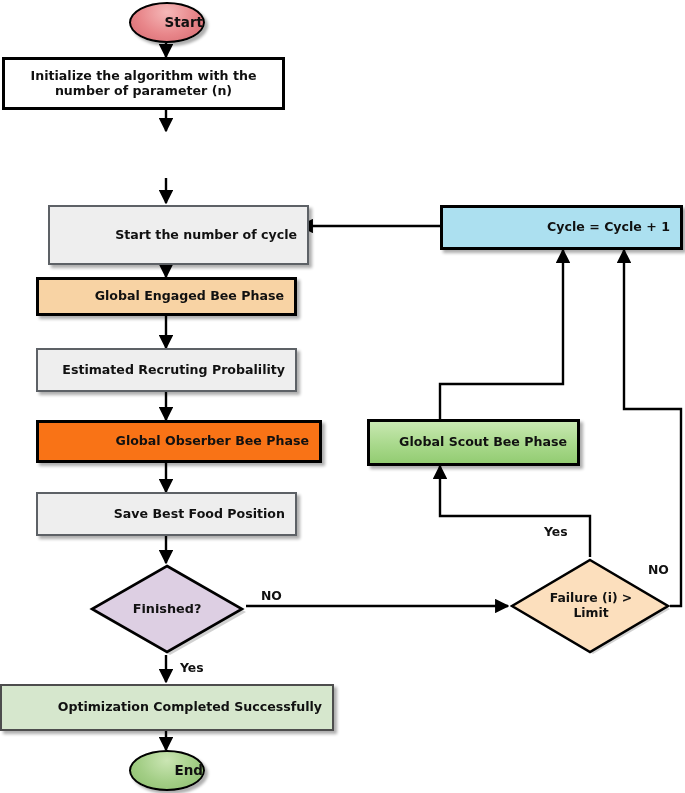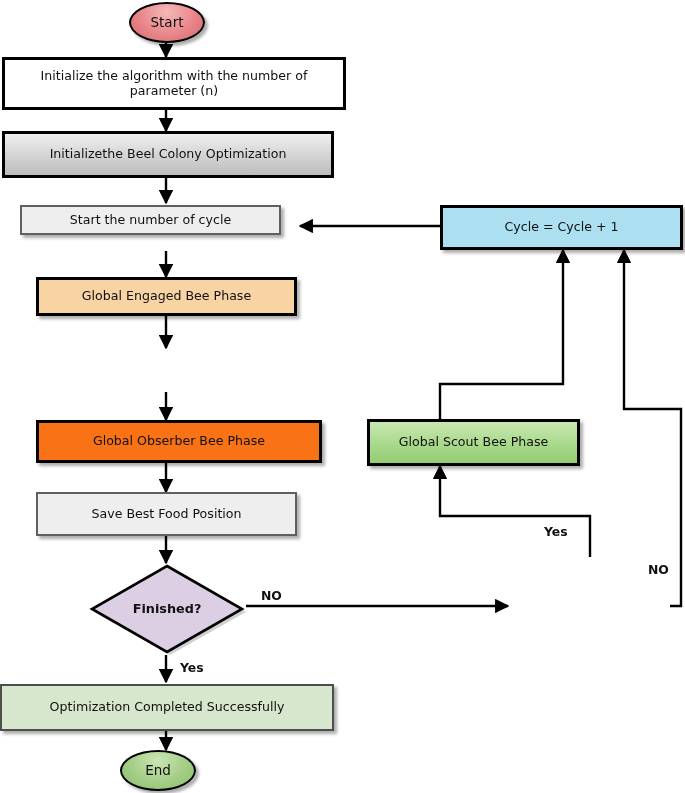--- a/index.html
+++ b/index.html
@@ -4,21 +4,21 @@
 <style>
   html,body{margin:0;padding:0;background:#ffffff;}
   body{
     font-family:"DejaVu Sans", sans-serif;
     width:685px;height:793px;position:relative;overflow:hidden;
   }
   #canvas{position:absolute;left:0;top:0;width:685px;height:793px;}
   svg.edges{position:absolute;left:0;top:0;width:685px;height:793px;pointer-events:none;}
 
   .node{position:absolute;box-sizing:border-box;display:flex;align-items:center;
-        justify-content:center;text-align:center;font-weight:normal;color:#111;
+        justify-content:flex-end;text-align:center;font-weight:bold;color:#111;
         line-height:1.18;}
   .rect{border:2px solid #3a3a3a;}
   .rect.thick{border:3px solid #000;}
   .shadow{box-shadow:3px 3px 3px rgba(0,0,0,0.32);}
 
   .ellipse{border-radius:50%;border:2px solid #000;}
 
   
   .diamond{position:absolute;}
   .diamond .dlabel{position:absolute;left:0;top:0;width:100%;height:100%;
@@ -70,40 +70,40 @@
 
       <path d="M 440 226 L 300 226"></path>
     </g>
   </svg>
 
   <div class="node ellipse shadow" style="left:129px;top:2px;width:76px;height:41px;font-size:13.5px;
               background:radial-gradient(ellipse at 50% 22%, #f5b8b8 0%, #e8868a 55%, #d5686f 100%);">
     <span>Start</span>
   </div>
 
-  <div class="node rect thick" style="left:2px;top:57px;width:344px;height:53px;font-size:12.6px;padding:8px 10px;
+  <div class="node rect thick" style="left:2px;top:57px;width:283px;height:53px;font-size:12.6px;padding:8px 10px;
               background:#ffffff;">
     <span>Initialize the algorithm with the number of parameter (n)</span>
   </div>
 
-  <div class="node rect thick" style="left:2px;top:131px;width:332px;height:47px;font-size:12.6px;padding:0 10px;
-              background:linear-gradient(180deg,#f0f0f0 0%,#d8d8d8 45%,#bdbdbd 100%);">
-    <span>Initializethe Beel Colony Optimization</span>
-  </div>
 
-  <div class="node rect shadow" style="left:20px;top:205px;width:261px;height:30px;font-size:12.6px;padding:0 10px;
+  <div class="node rect shadow" style="left:48px;top:205px;width:261px;height:60px;font-size:12.6px;padding:0 10px;
               background:#eeeeee;border-color:#5d6166;">
     <span>Start the number of cycle</span>
   </div>
 
   <div class="node rect thick shadow" style="left:36px;top:277px;width:261px;height:39px;font-size:12.6px;padding:0 10px;
               background:#f8d3a4;">
     <span>Global Engaged Bee Phase</span>
   </div>
 
+  <div class="node rect shadow" style="left:36px;top:348px;width:261px;height:44px;font-size:12.6px;padding:0 10px;
+              background:#eeeeee;border-color:#5d6166;">
+    <span>Estimated Recruting Probalility</span>
+  </div>
 
   <div class="node rect thick shadow" style="left:36px;top:420px;width:286px;height:43px;font-size:12.6px;padding:0 10px;
               background:#f97316;">
     <span>Global Obserber Bee Phase</span>
   </div>
 
   <div class="node rect shadow" style="left:36px;top:492px;width:261px;height:44px;font-size:12.6px;padding:11px 10px;
               background:#eeeeee;border-color:#5d6166;">
     <span>Save Best Food Position</span>
   </div>
@@ -116,35 +116,45 @@
     <div class="dlabel" style="font-size:12.8px;">
       <span>Finished?</span>
     </div>
   </div>
 
   <div class="node rect shadow" style="left:0px;top:684px;width:334px;height:47px;font-size:12.6px;padding:4px 10px;
               background:#d6e7cd;border-color:#4d4d4d;">
     <span>Optimization Completed Successfully</span>
   </div>
 
-  <div class="node ellipse shadow" style="left:120px;top:750px;width:76px;height:41px;font-size:13.5px;
+  <div class="node ellipse shadow" style="left:129px;top:750px;width:76px;height:41px;font-size:13.5px;
               background:radial-gradient(ellipse at 50% 22%, #cbe6b4 0%, #a3ce86 55%, #8bbd6c 100%);">
     <span>End</span>
   </div>
 
   <div class="node rect thick shadow" style="left:440px;top:205px;width:243px;height:45px;font-size:12.6px;padding:7px 10px;
               background:#ace0f0;">
     <span>Cycle  = Cycle + 1</span>
   </div>
 
   <div class="node rect thick shadow" style="left:335px;top:419px;width:213px;height:47px;font-size:12.6px;padding:0 10px;
               background:linear-gradient(180deg,#c8e8b1 0%,#a9d98c 55%,#93cc72 100%);margin-left:32px;">
     <span>Global Scout Bee Phase</span>
   </div>
 
+  <div class="diamond" style="left:510px;top:557px;width:162px;height:98px;">
+    <svg width="162" height="98" viewBox="0 0 162 98">
+      <polygon points="80,4 157,49 80,94 3,49" fill="rgba(0,0,0,0.18)" transform="translate(3,3)"></polygon>
+      <polygon points="80,3 158,49 80,95 2,49" fill="#fcdfbd" stroke="#000" stroke-width="2.6"></polygon>
+    </svg>
+    <div class="dlabel" style="font-size:12.4px;flex-direction:column;">
+      <span>Failure (i) &gt;</span>
+      <span>Limit</span>
+    </div>
+  </div>
 
   <div class="edge-label" style="left:261px;top:588px;font-size:12.4px;">
     <span>NO</span>
   </div>
 
   <div class="edge-label" style="left:180px;top:660px;font-size:12.4px;">
     <span>Yes</span>
   </div>
 
   <div class="edge-label" style="left:544px;top:524px;font-size:12.4px;">

